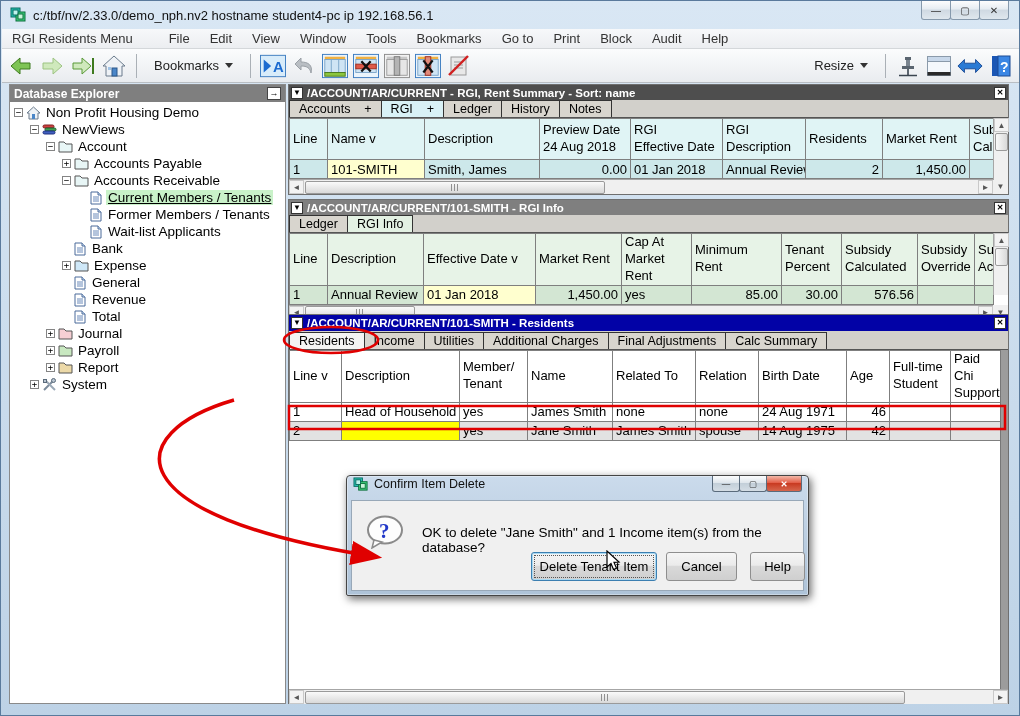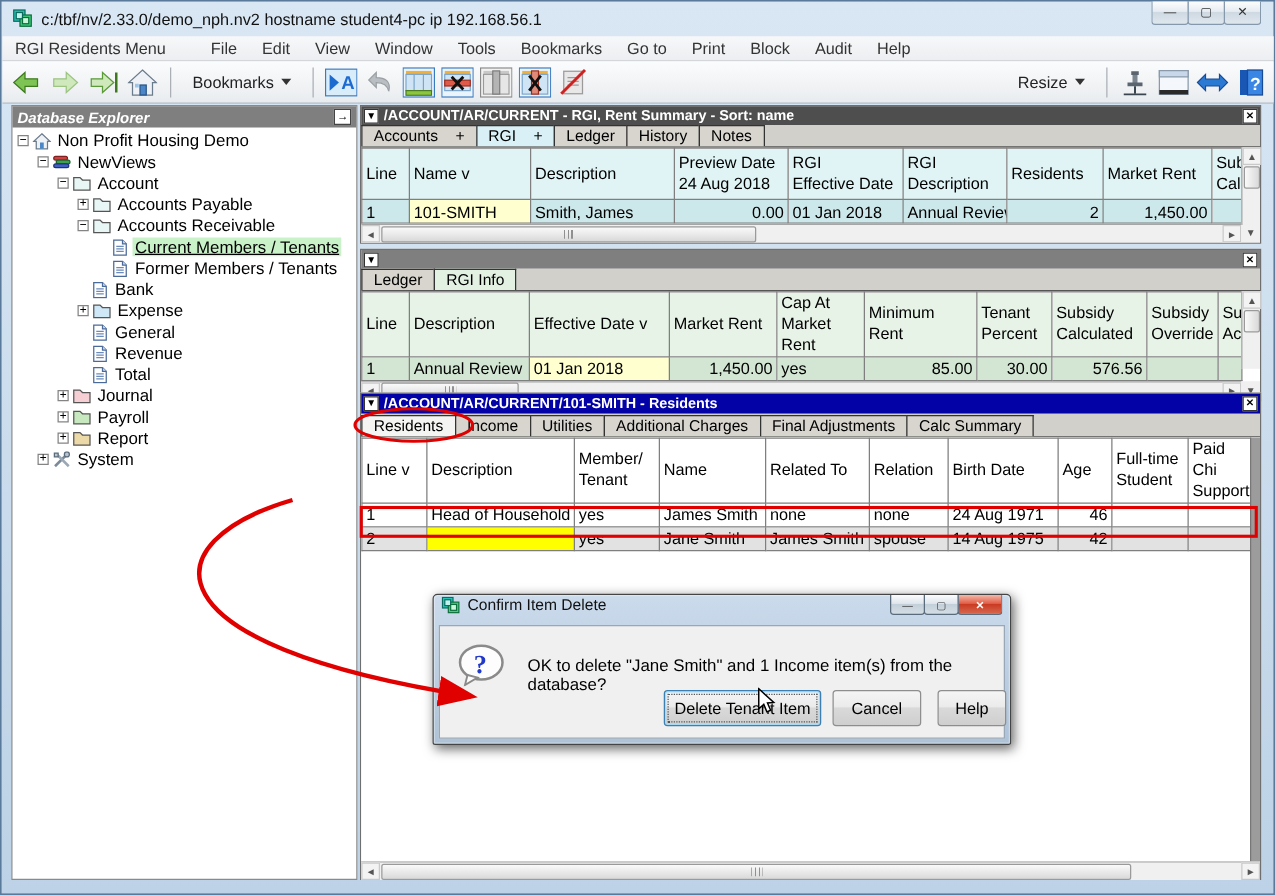--- a/index.html
+++ b/index.html
@@ -24,21 +24,21 @@
   .toolbar { position:absolute; left:1px; top:48px; width:1018px; height:34px; background:linear-gradient(#fbfcfd,#e9ecef);
     border-bottom:1px solid #b9bec3; display:flex; align-items:center; padding:0 6px; gap:5px; font-size:13px; color:#222; }
   .tsep { width:1px; height:24px; background:#aab0b6; margin:0 4px; }
   .tool-ico { width:26px; height:26px; display:flex; align-items:center; justify-content:center; }
   .drop { display:flex; align-items:center; gap:6px; padding:0 8px; height:26px; }
   .caret { width:0; height:0; border-left:4px solid transparent; border-right:4px solid transparent; border-top:5px solid #333; }
   .tool-spacer { flex:1; }
 
   
   .explorer { position:absolute; left:8px; top:83px; width:277px; height:620px; background:#fff; border:1px solid #8a8a8a; }
-  .exp-header { height:17px; background:#7f7f7f; color:#fff; font-weight:bold; font-size:12px; display:flex; align-items:center; padding:4px 4px;font-style:italic; }
+  .exp-header { height:17px; background:#7f7f7f; color:#fff; font-weight:bold; font-size:12px; display:flex; align-items:center; padding:4px 4px; }
   .exp-arrow-btn { margin-left:auto; width:14px; height:13px; background:#fff; border:1px solid #444; color:#000; font-size:9px; line-height:11px; text-align:center; }
   .tree { padding-top:2px; font-size:13.5px; color:#000; }
   .tree-row { height:17px; display:flex; align-items:center; gap:3px; white-space:nowrap; }
   .toggle { width:9px; height:9px; border:1px solid #848484; background:#fff; font-size:9px; line-height:7px; text-align:center; flex:none; font-family:"DejaVu Sans Mono",monospace; }
   .tlabel { padding:0 2px; }
   .tree-row.selected .tlabel { background:#c9f2c9; text-decoration:underline; }
   .ticon { width:15px; height:14px; flex:none; }
 
   
   .mdi { position:absolute; left:287px; width:721px; background:#fff; border:1px solid #6f6f6f; }
@@ -315,20 +315,30 @@
       </div>
       <div class="tree-row" style="padding-left:78px">
         <svg class="ticon" viewBox="0 0 15 14">
             <path d="M3 1 L10 1 L13 4 L13 13 L3 13 Z" fill="#fff" stroke="#4a6a9a"></path>
             <path d="M10 1 L10 4 L13 4" fill="#cfe0f4" stroke="#4a6a9a"></path>
             <line x1="5" y1="6" x2="11" y2="6" stroke="#6a8aba"></line>
             <line x1="5" y1="8" x2="11" y2="8" stroke="#6a8aba"></line>
             <line x1="5" y1="10" x2="11" y2="10" stroke="#6a8aba"></line>
           </svg>
         <span class="tlabel">Former Members / Tenants</span>
+      </div>
+      <div class="tree-row" style="padding-left:78px">
+        <svg class="ticon" viewBox="0 0 15 14">
+            <path d="M3 1 L10 1 L13 4 L13 13 L3 13 Z" fill="#fff" stroke="#4a6a9a"></path>
+            <path d="M10 1 L10 4 L13 4" fill="#cfe0f4" stroke="#4a6a9a"></path>
+            <line x1="5" y1="6" x2="11" y2="6" stroke="#6a8aba"></line>
+            <line x1="5" y1="8" x2="11" y2="8" stroke="#6a8aba"></line>
+            <line x1="5" y1="10" x2="11" y2="10" stroke="#6a8aba"></line>
+          </svg>
+        <span class="tlabel">Wait-list Applicants</span>
       </div>
       <div class="tree-row" style="padding-left:62px">
         <svg class="ticon" viewBox="0 0 15 14">
             <path d="M3 1 L10 1 L13 4 L13 13 L3 13 Z" fill="#fff" stroke="#4a6a9a"></path>
             <path d="M10 1 L10 4 L13 4" fill="#cfe0f4" stroke="#4a6a9a"></path>
             <line x1="5" y1="6" x2="11" y2="6" stroke="#6a8aba"></line>
             <line x1="5" y1="8" x2="11" y2="8" stroke="#6a8aba"></line>
             <line x1="5" y1="10" x2="11" y2="10" stroke="#6a8aba"></line>
           </svg>
         <span class="tlabel">Bank</span>
@@ -472,20 +482,21 @@
           <div class="sb-arrow" style="margin-left:auto">►</div>
         </div>
         <div class="corner">▼</div>
       </div>
     </div>
   </div>
 
   <div class="mdi w2" style="top:198px;">
     <div class="mdi-title">
       <div class="mbtn">▼</div>
+      <span class="mtext">/ACCOUNT/AR/CURRENT/101-SMITH - RGI Info</span>
       <div class="mbtn mclose">✕</div>
     </div>
     <div class="tabs">
       <div class="tab">Ledger</div>
       <div class="tab active">RGI Info</div>
     </div>
     <div class="body-wrap">
       <table class="grid" style="width:704px">
         <colgroup>
             <col style="width:38px">

